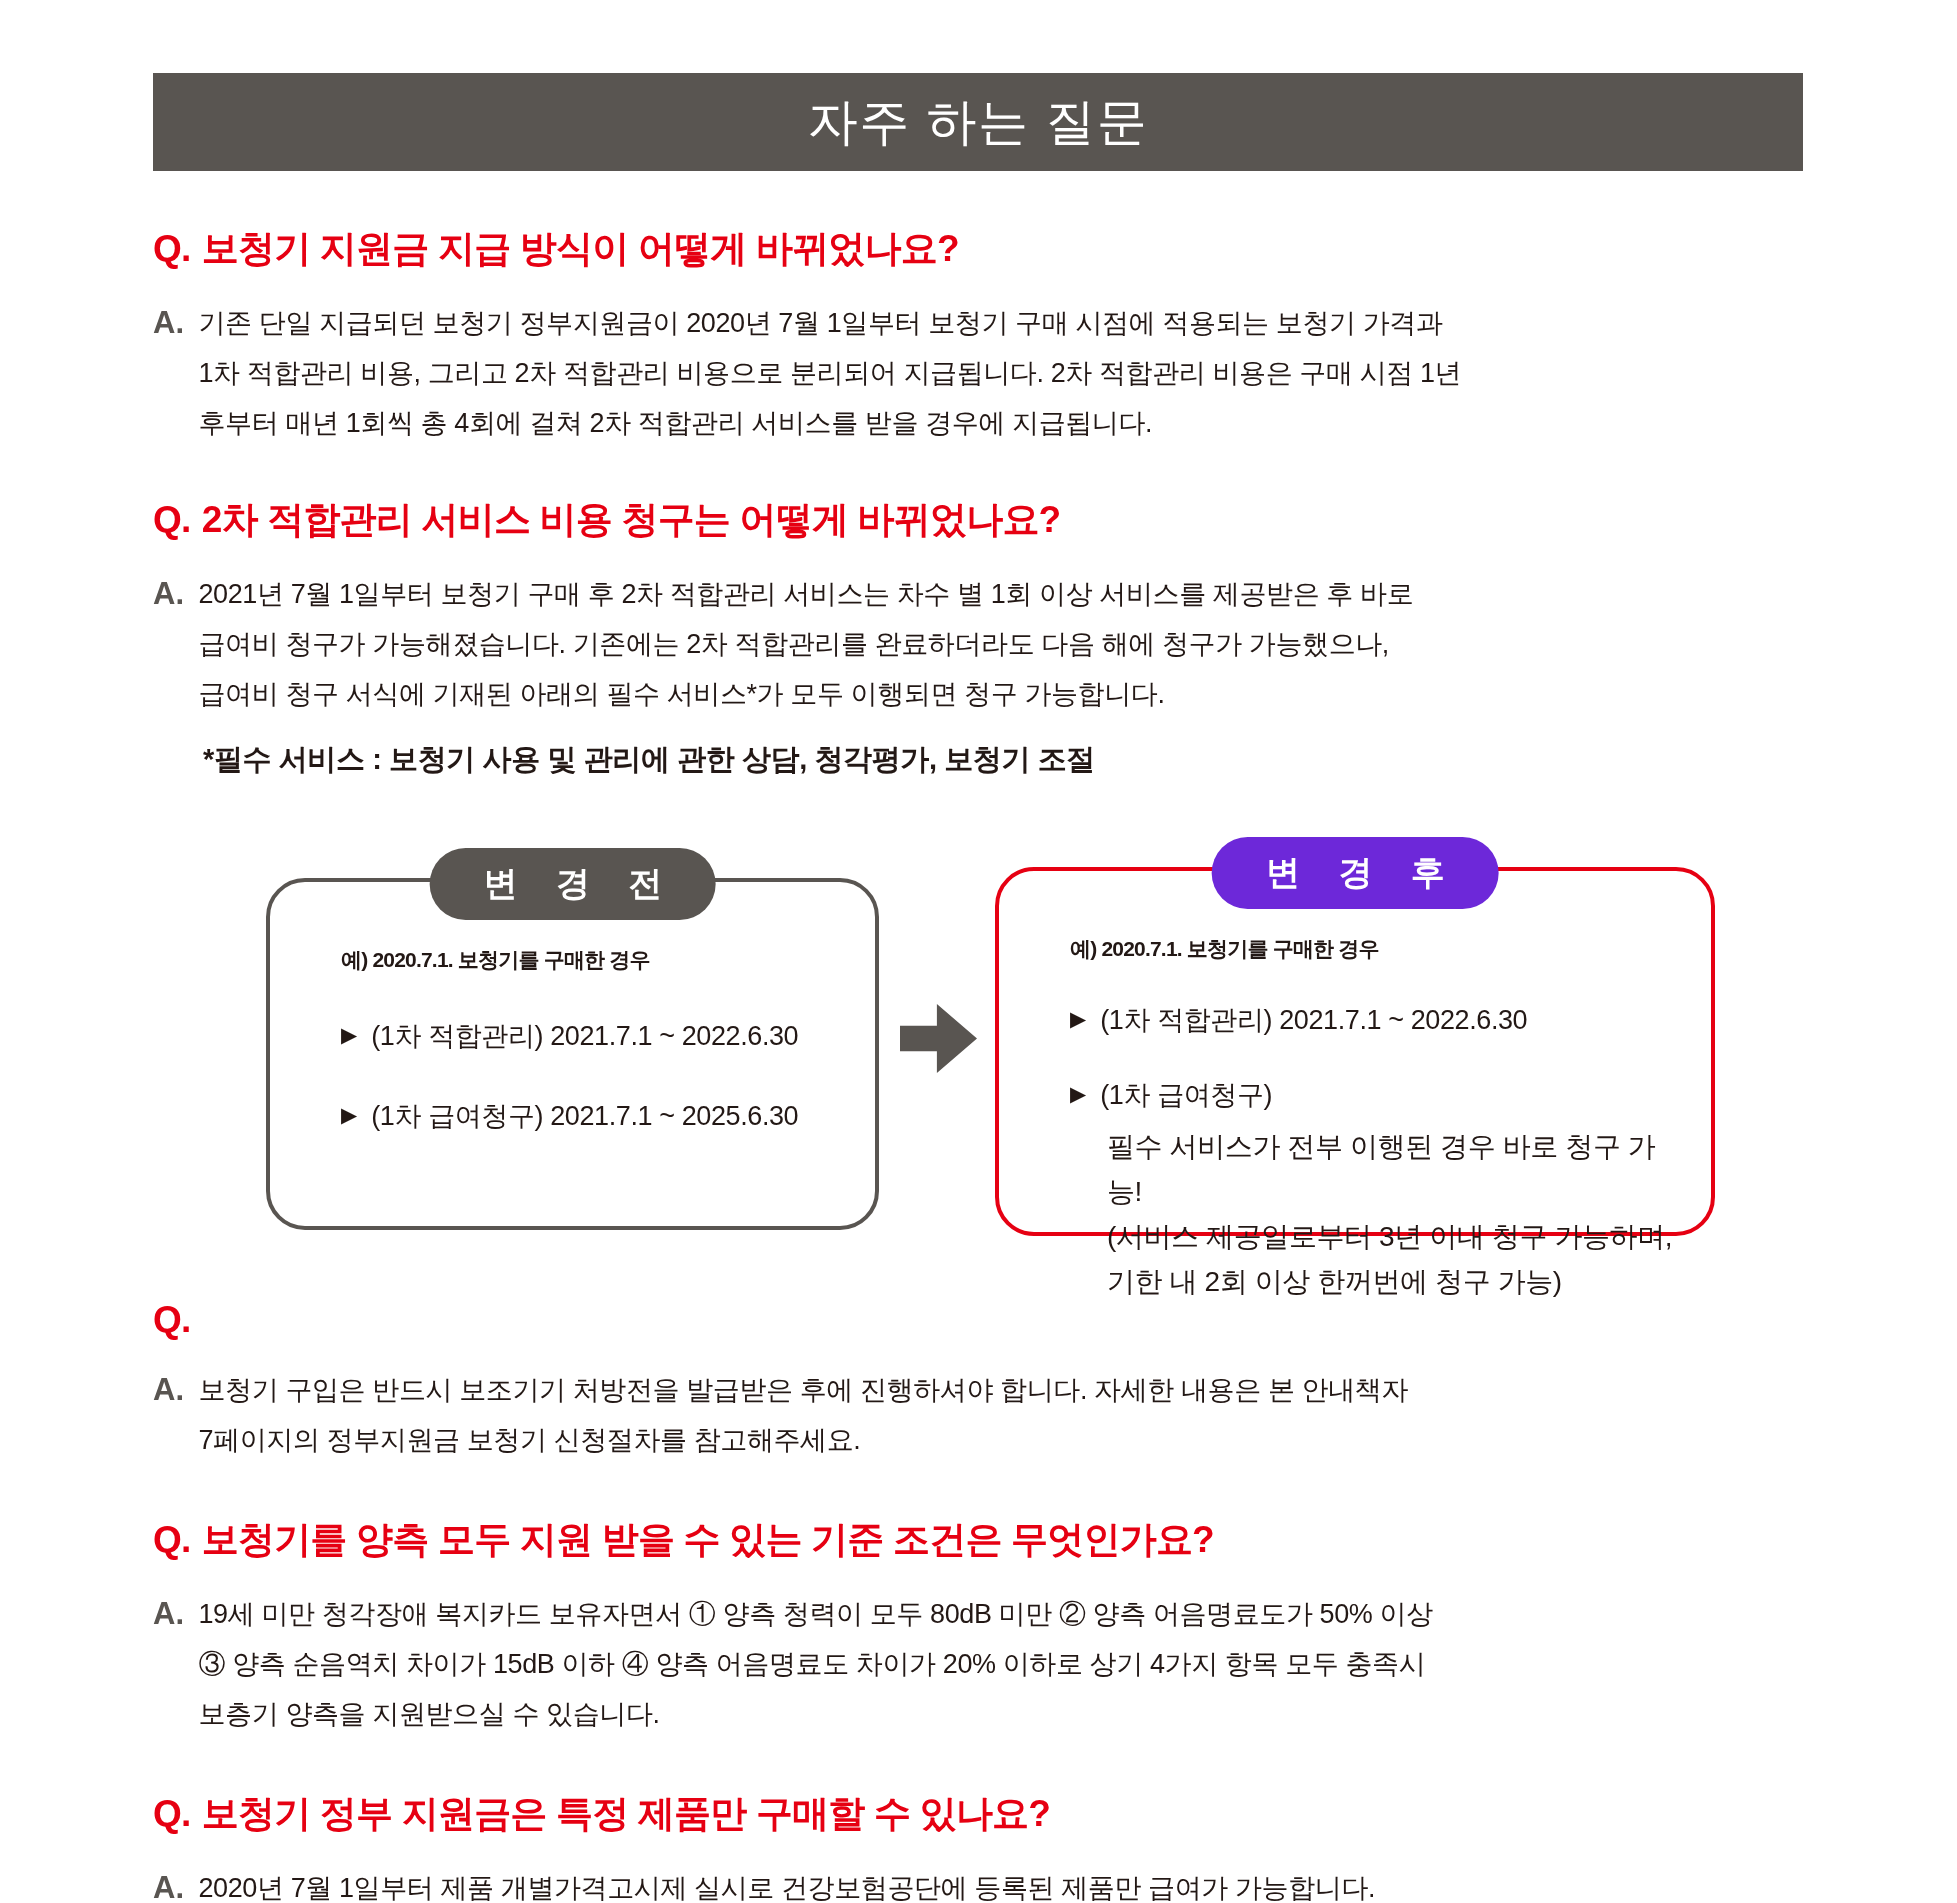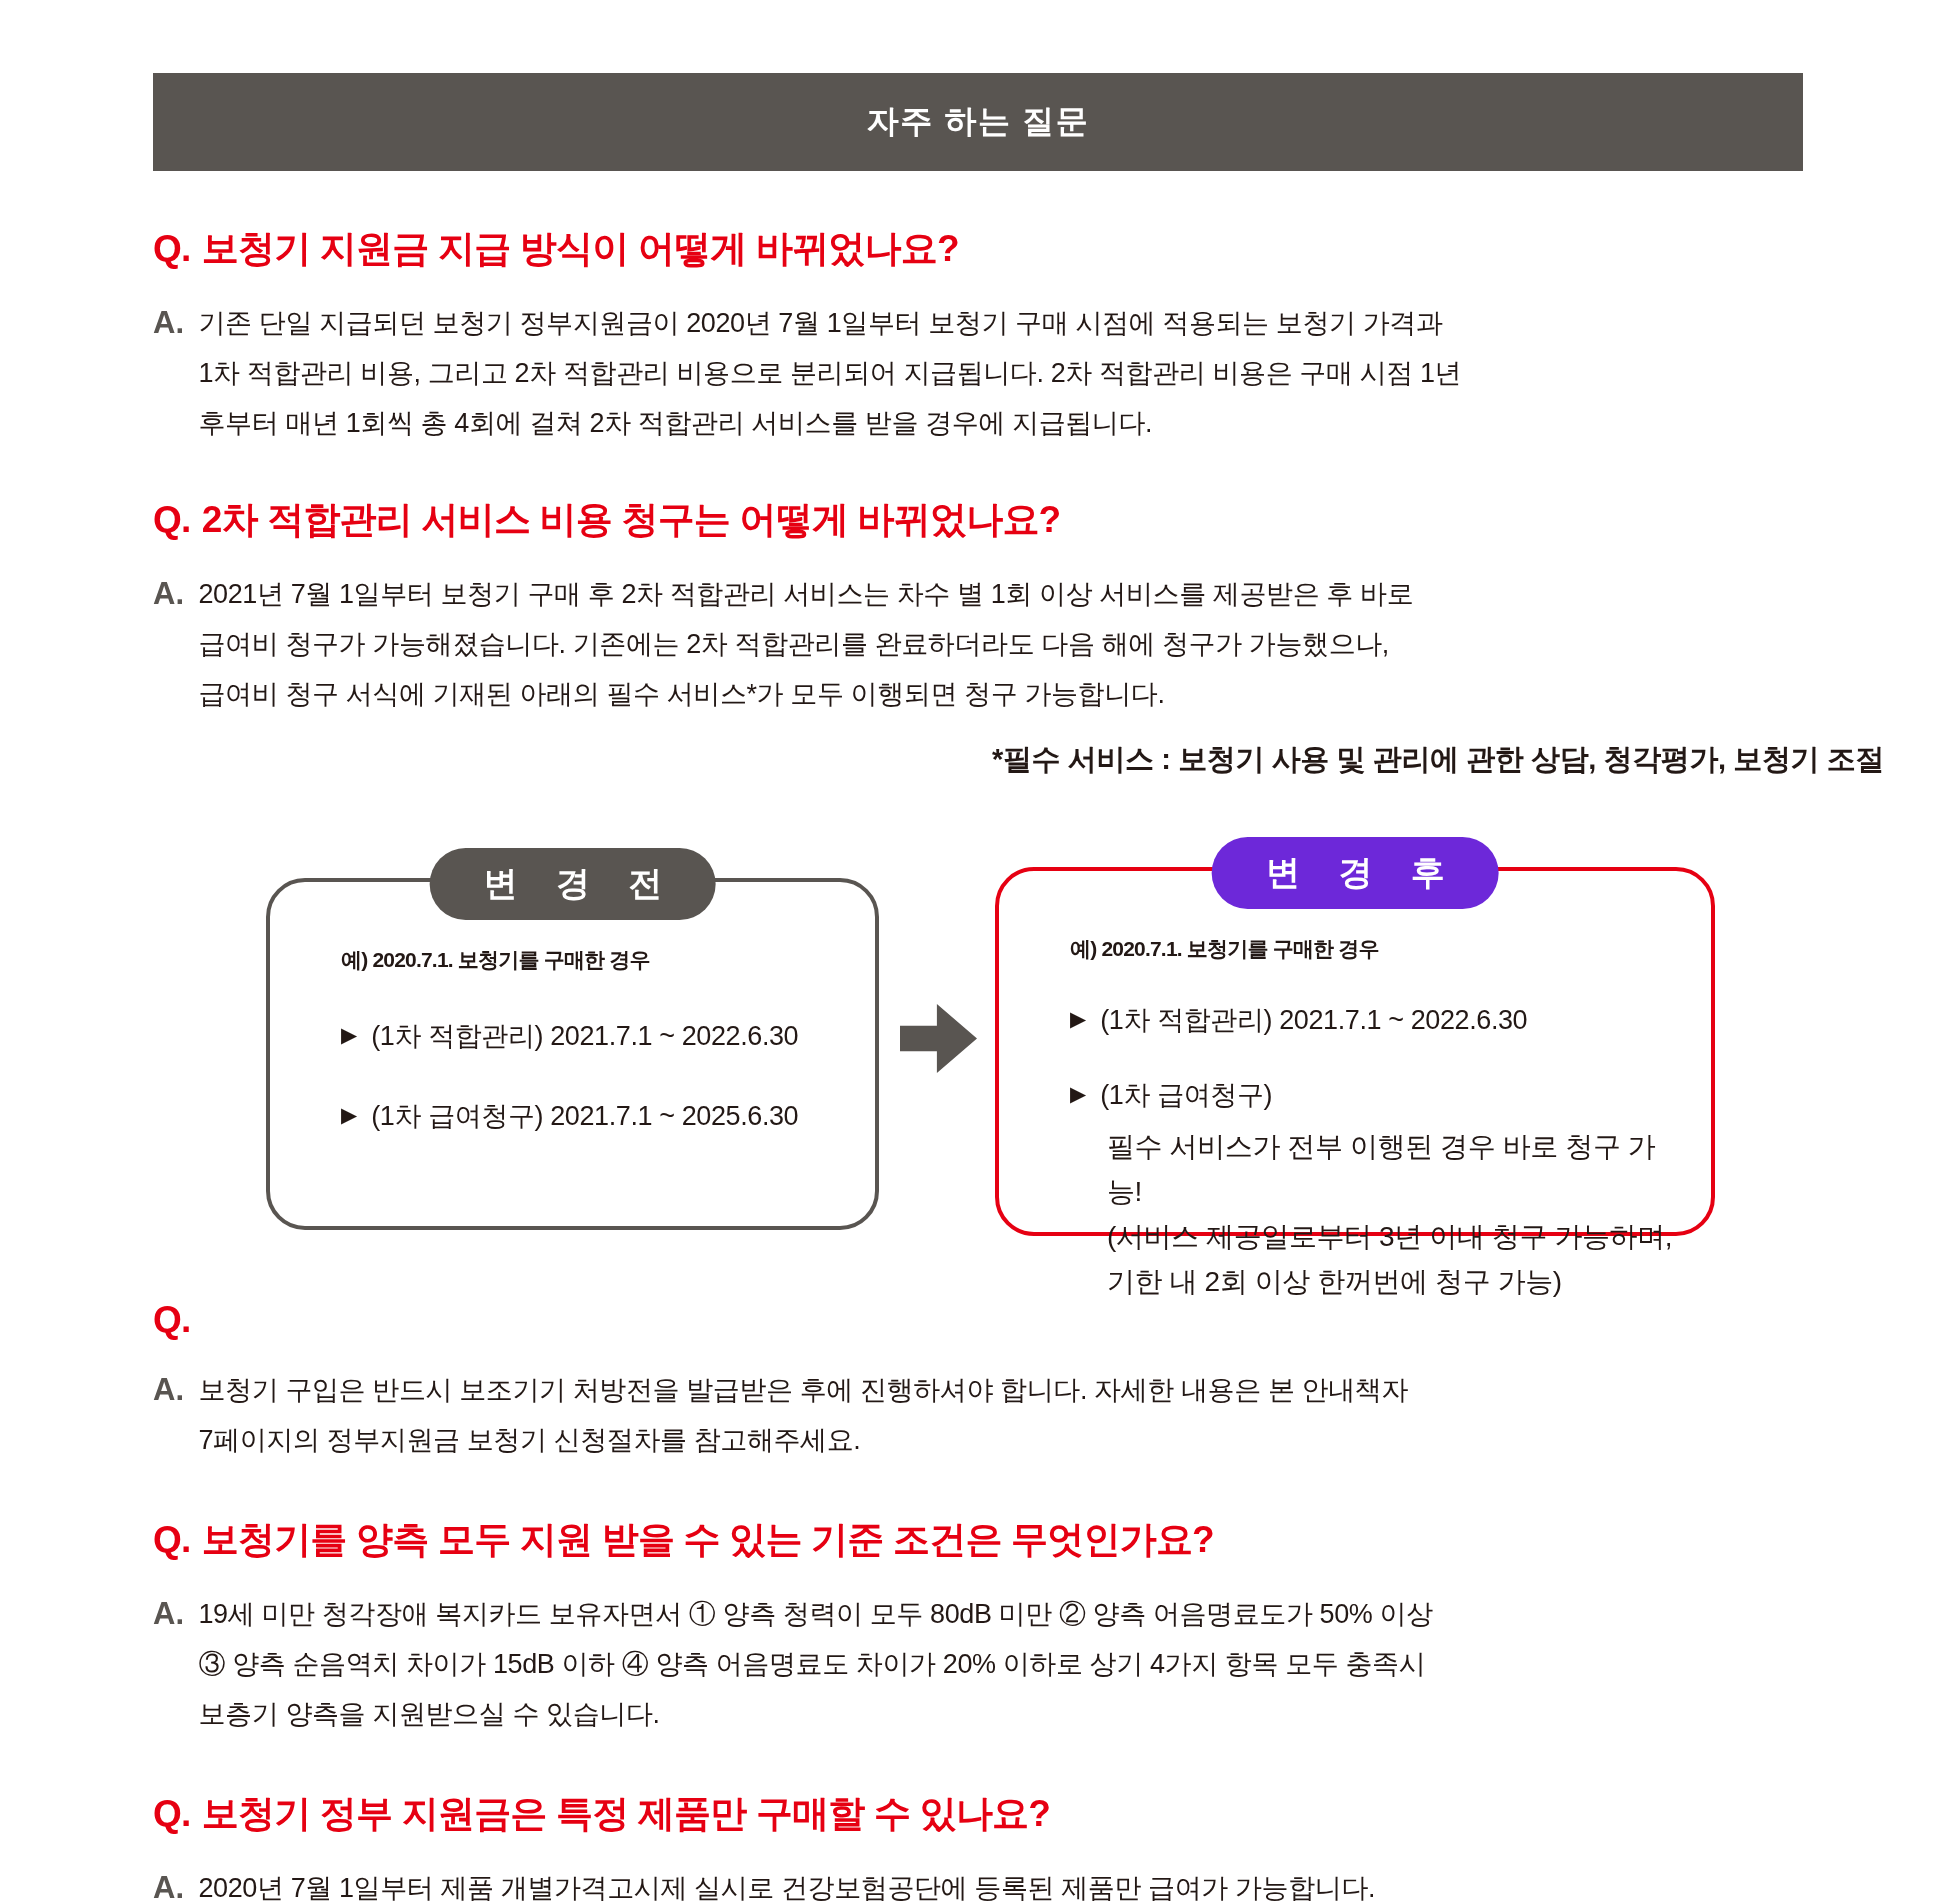--- a/index.html
+++ b/index.html
@@ -13,43 +13,43 @@
   .page { position: relative; width: 1957px; height: 1903px; background: #ffffff; }
 
   
   .banner {
     margin: 73px 154px 0 153px;
     height: 98px;
     background: #595551;
     display: flex; align-items: center; justify-content: center;
   }
   .banner-title {
-    color: #ffffff; font-size: 32px; font-weight: 700; letter-spacing: 1.6px;
+    color: #ffffff; font-size: 50px; font-weight: 400; letter-spacing: 1.6px;
   }
 
   
   .section { margin-left: 153px; margin-right: 73px; }
   .question {
     display: flex; align-items: baseline;
     color: #e60012; font-size: 37px; font-weight: 800;
     letter-spacing: -0.8px;
   }
   .q-prefix { margin-right: 11.3px; font-weight: 800; }
   .answer { display: flex; margin-top: 24px; }
   .a-prefix {
     color: #595551; font-size: 31px; font-weight: 700;
     line-height: 50px; margin-right: 14.5px; flex: 0 0 auto;
   }
   .a-text {
     font-size: 27px; line-height: 50px; white-space: pre-line;
     letter-spacing: -0.4px;
   }
   .note {
-    margin-top: 21px; margin-left: 67px;
-    font-size: 29px; font-weight: 700; letter-spacing: -0.4px; text-align: right;
+    margin-top: 21px; margin-left: 50px;
+    font-size: 29px; font-weight: 700; letter-spacing: -0.4px;
   }
 
   
   .comparison {
     margin: 87px 0 0 266px;
     display: flex; align-items: flex-start;
   }
   .compare-box {
     position: relative;
     border-radius: 39px;

